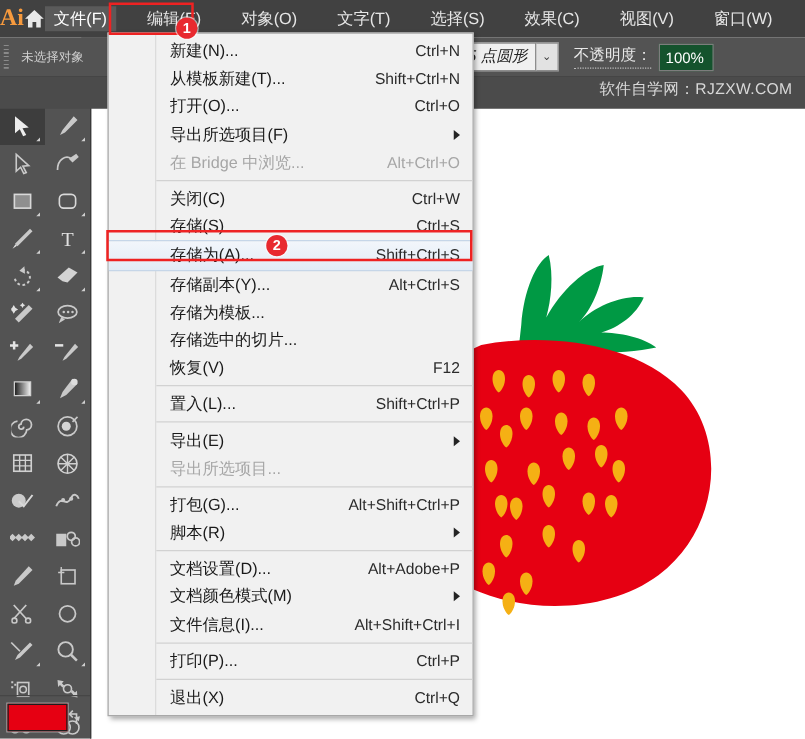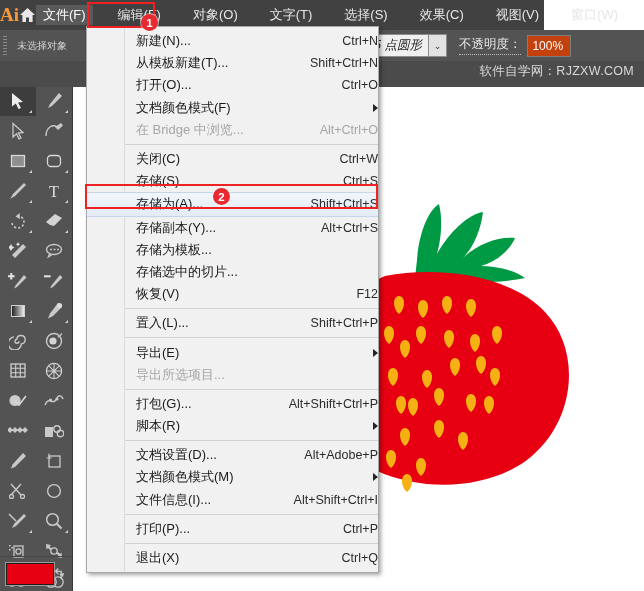--- a/index.html
+++ b/index.html
@@ -8,21 +8,21 @@
     font-family:"Liberation Sans","DejaVu Sans",sans-serif;
     background:#ffffff;
     overflow:hidden;
     position:relative;
     -webkit-font-smoothing:antialiased;
   }
   #app{position:absolute;left:0;top:0;width:644px;height:591px;overflow:hidden;}
 
   
   .menubar{
-    position:absolute;left:0;top:0;width:544px;height:30px;
+    position:absolute;left:0;top:0;width:644px;height:30px;
     background:#414141;
     display:flex;align-items:center;
   }
   .ai-logo{
     width:46px;height:30px;display:flex;align-items:center;justify-content:center;
     color:#f79a3d;font-size:19px;font-weight:bold;letter-spacing:0px;
     font-family:"Liberation Serif","DejaVu Serif",serif;
   }
   .home-icon{width:34px;height:30px;display:flex;align-items:center;justify-content:center;}
   .menu-item{
@@ -62,21 +62,21 @@
   .stroke-profile .dot{width:7px;height:7px;border-radius:50%;background:#000;display:block;}
   .profile-caret{
     width:17px;height:21px;border:1px solid #8d8d8d;border-left:none;background:#e2e2e2;
     display:flex;align-items:center;justify-content:center;color:#333;font-size:9px;
   }
   .opacity-label{
     color:#e8e8e8;font-size:12.5px;white-space:nowrap;margin-left:12px;
     border-bottom:1px dotted #bdbdbd;padding-bottom:1px;font-family:Liberation Serif, serif;
   }
   .opacity-field{
-    margin-left:6px;height:20px;min-width:34px;background:#c2410c;border:1px solid #7d7d7d;
+    margin-left:6px;height:20px;min-width:34px;background:#14532d;border:1px solid #7d7d7d;
     color:#fff;font-size:12px;display:flex;align-items:center;padding:0 4px;
   }
 
   
   .wm-strip{
     position:absolute;left:0;top:61px;width:644px;height:26px;background:#4b4b4b;
   }
   .wm-text{
     position:absolute;right:10px;top:63px;
     color:#d8d8d8;font-size:12.5px;letter-spacing:.3px;white-space:nowrap;
@@ -121,21 +121,21 @@
     position:absolute;left:86px;top:26px;width:291px;
     background:#f1f1f1;border:1px solid #a8a8a8;
     box-shadow:2px 2px 4px rgba(0,0,0,.35);
     padding:3px 0 3px 0;
   }
   .dd-railline{
     position:absolute;left:37px;top:0;bottom:0;width:1px;background:#dcdcdc;
   }
   .mrow{
     position:relative;height:22.2px;display:flex;align-items:center;
-    padding-left:49px;color:#1a1a1a;font-size:13px;white-space:nowrap;
+    padding-left:49px;padding-right:10px;color:#1a1a1a;font-size:13px;white-space:nowrap;
   }
   .mrow .accel{margin-left:auto;color:#2b2b2b;font-size:12.5px;}
   .mrow.disabled,.mrow.disabled .accel{color:#a6a6a6;}
   .mrow.hl{
     background:linear-gradient(to bottom,#f2f6fb,#e2ebf6);
     border-top:1px solid #c6d6e8;border-bottom:1px solid #c6d6e8;
   }
   .mrow .arrow{
     margin-left:auto;width:0;height:0;
     border-top:4px solid transparent;border-bottom:4px solid transparent;border-left:5px solid #242424;
@@ -513,21 +513,21 @@
     </div>
     <div class="mrow">
       <span>从模板新建(T)...</span>
       <span class="accel">Shift+Ctrl+N</span>
     </div>
     <div class="mrow">
       <span>打开(O)...</span>
       <span class="accel">Ctrl+O</span>
     </div>
     <div class="mrow">
-      <span>文档颜色模式(F)</span>
+      <span>导出所选项目(F)</span>
       <span class="arrow"></span>
     </div>
     <div class="mrow disabled">
       <span>在 Bridge 中浏览...</span>
       <span class="accel">Alt+Ctrl+O</span>
     </div>
     <div class="msep"></div>
 
     <div class="mrow">
       <span>关闭(C)</span>

